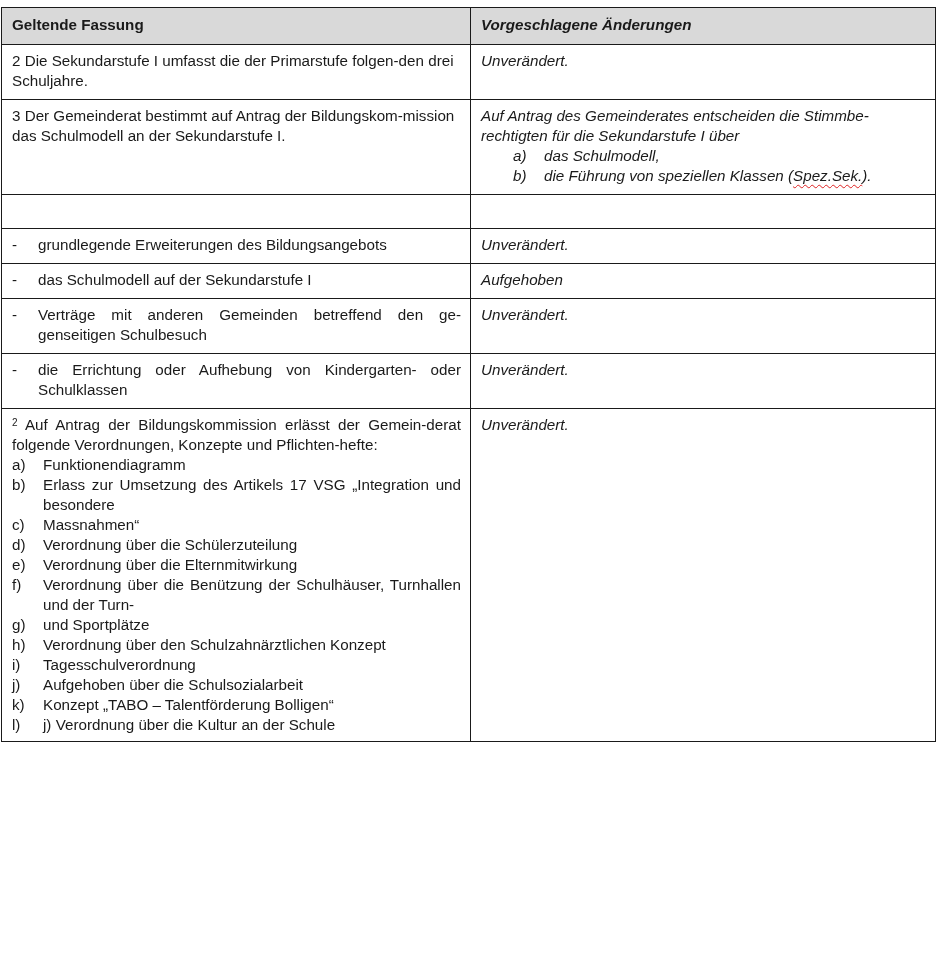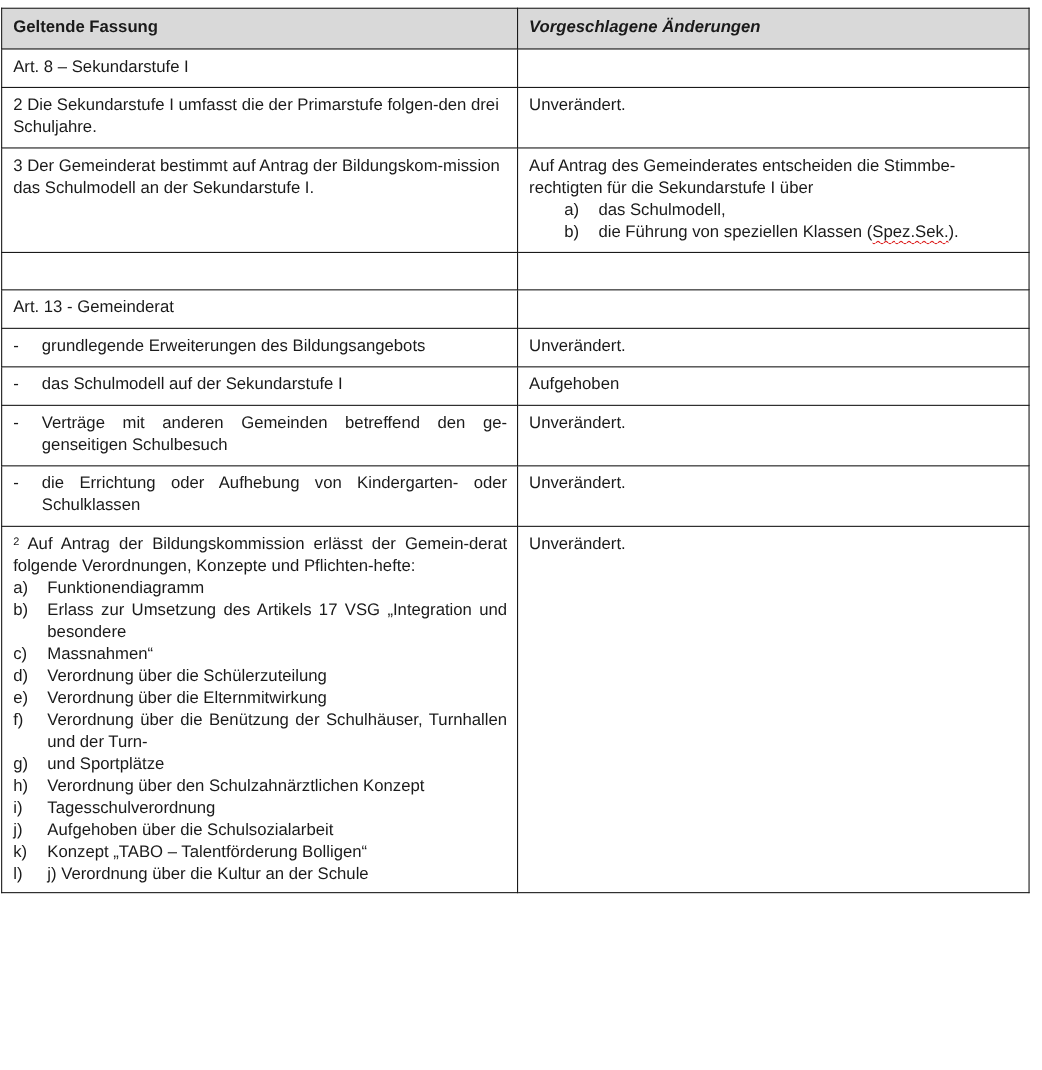--- a/index.html
+++ b/index.html
@@ -7,21 +7,21 @@
          font-family: "Liberation Sans", sans-serif; color: #1a1a1a; }
   table.doc { position: absolute; left: 1px; top: 7px; width: 934px;
               border-collapse: collapse; table-layout: fixed; font-size: 15.2px; line-height: 20px; }
   table.doc td, table.doc th { border: 1.3px solid #1a1a1a; vertical-align: top;
               padding: 6px 9px 6px 10px; text-align: left; font-weight: normal; }
   col.c1 { width: 469px; }
   col.c2 { width: 465px; }
   th { background: #d9d9d9; font-weight: bold !important; height: 23px; padding-top: 7px !important; }
   th.it { font-style: italic; }
   .bold { font-weight: bold; }
-  .it { }
+  .it { font-style: italic; }
   .just { text-align: justify; }
   tr.r-art8 td { height: 22px; }
   tr.r-p1 td { height: 42px; }
   tr.r-p2 td { height: 62px; }
   tr.r-p3 td { height: 82px; margin-top: 24px; }
   tr.r-empty td { height: 21px; }
   tr.r-art13 td { height: 22px; }
   tr.r-g1 td { height: 42px; }
   tr.r-d td { height: 22px; }
   tr.r-d2 td { height: 42px; }
@@ -44,48 +44,40 @@
       <col class="c1">
       <col class="c2">
     </colgroup>
   <thead>
     <tr>
       <th>Geltende Fassung</th>
       <th class="it">Vorgeschlagene Änderungen</th>
     </tr>
   </thead>
   <tbody>
-    <tr class="r-art8">
-      <td class="bold">Art. 8 – Sekundarstufe I</td>
-      <td></td>
-    </tr>
     <tr class="r-p1">
       <td class="just">2 Die Sekundarstufe I umfasst die der Primarstufe folgen-den drei Schuljahre.</td>
       <td class="it">Unverändert.</td>
     </tr>
     <tr class="r-p3">
       <td>3 Der Gemeinderat bestimmt auf Antrag der Bildungskom-mission das Schulmodell an der Sekundarstufe I.</td>
       <td class="it">
         <div>Auf Antrag des Gemeinderates entscheiden die Stimmbe-rechtigten für die Sekundarstufe I über</div>
         <div class="sub sublist-r">
           <span class="mk">a)</span>
           <span class="tx">das Schulmodell,</span>
         </div>
         <div class="sub sublist-r">
           <span class="mk">b)</span>
           <span class="tx"><span>die Führung von speziellen Klassen (</span><span class="spell">Spez.Sek.</span><span>).</span></span>
         </div>
       </td>
     </tr>
     <tr class="r-empty">
       <td></td>
-      <td></td>
-    </tr>
-    <tr class="r-art13">
-      <td class="bold">Art. 13 - Gemeinderat</td>
       <td></td>
     </tr>
     <tr class="r-d">
       <td>
           <div class="dash">
             <span class="mk">-</span>
             <span class="tx">grundlegende Erweiterungen des Bildungsangebots</span>
           </div>
         </td>
       <td class="it">Unverändert.</td>

